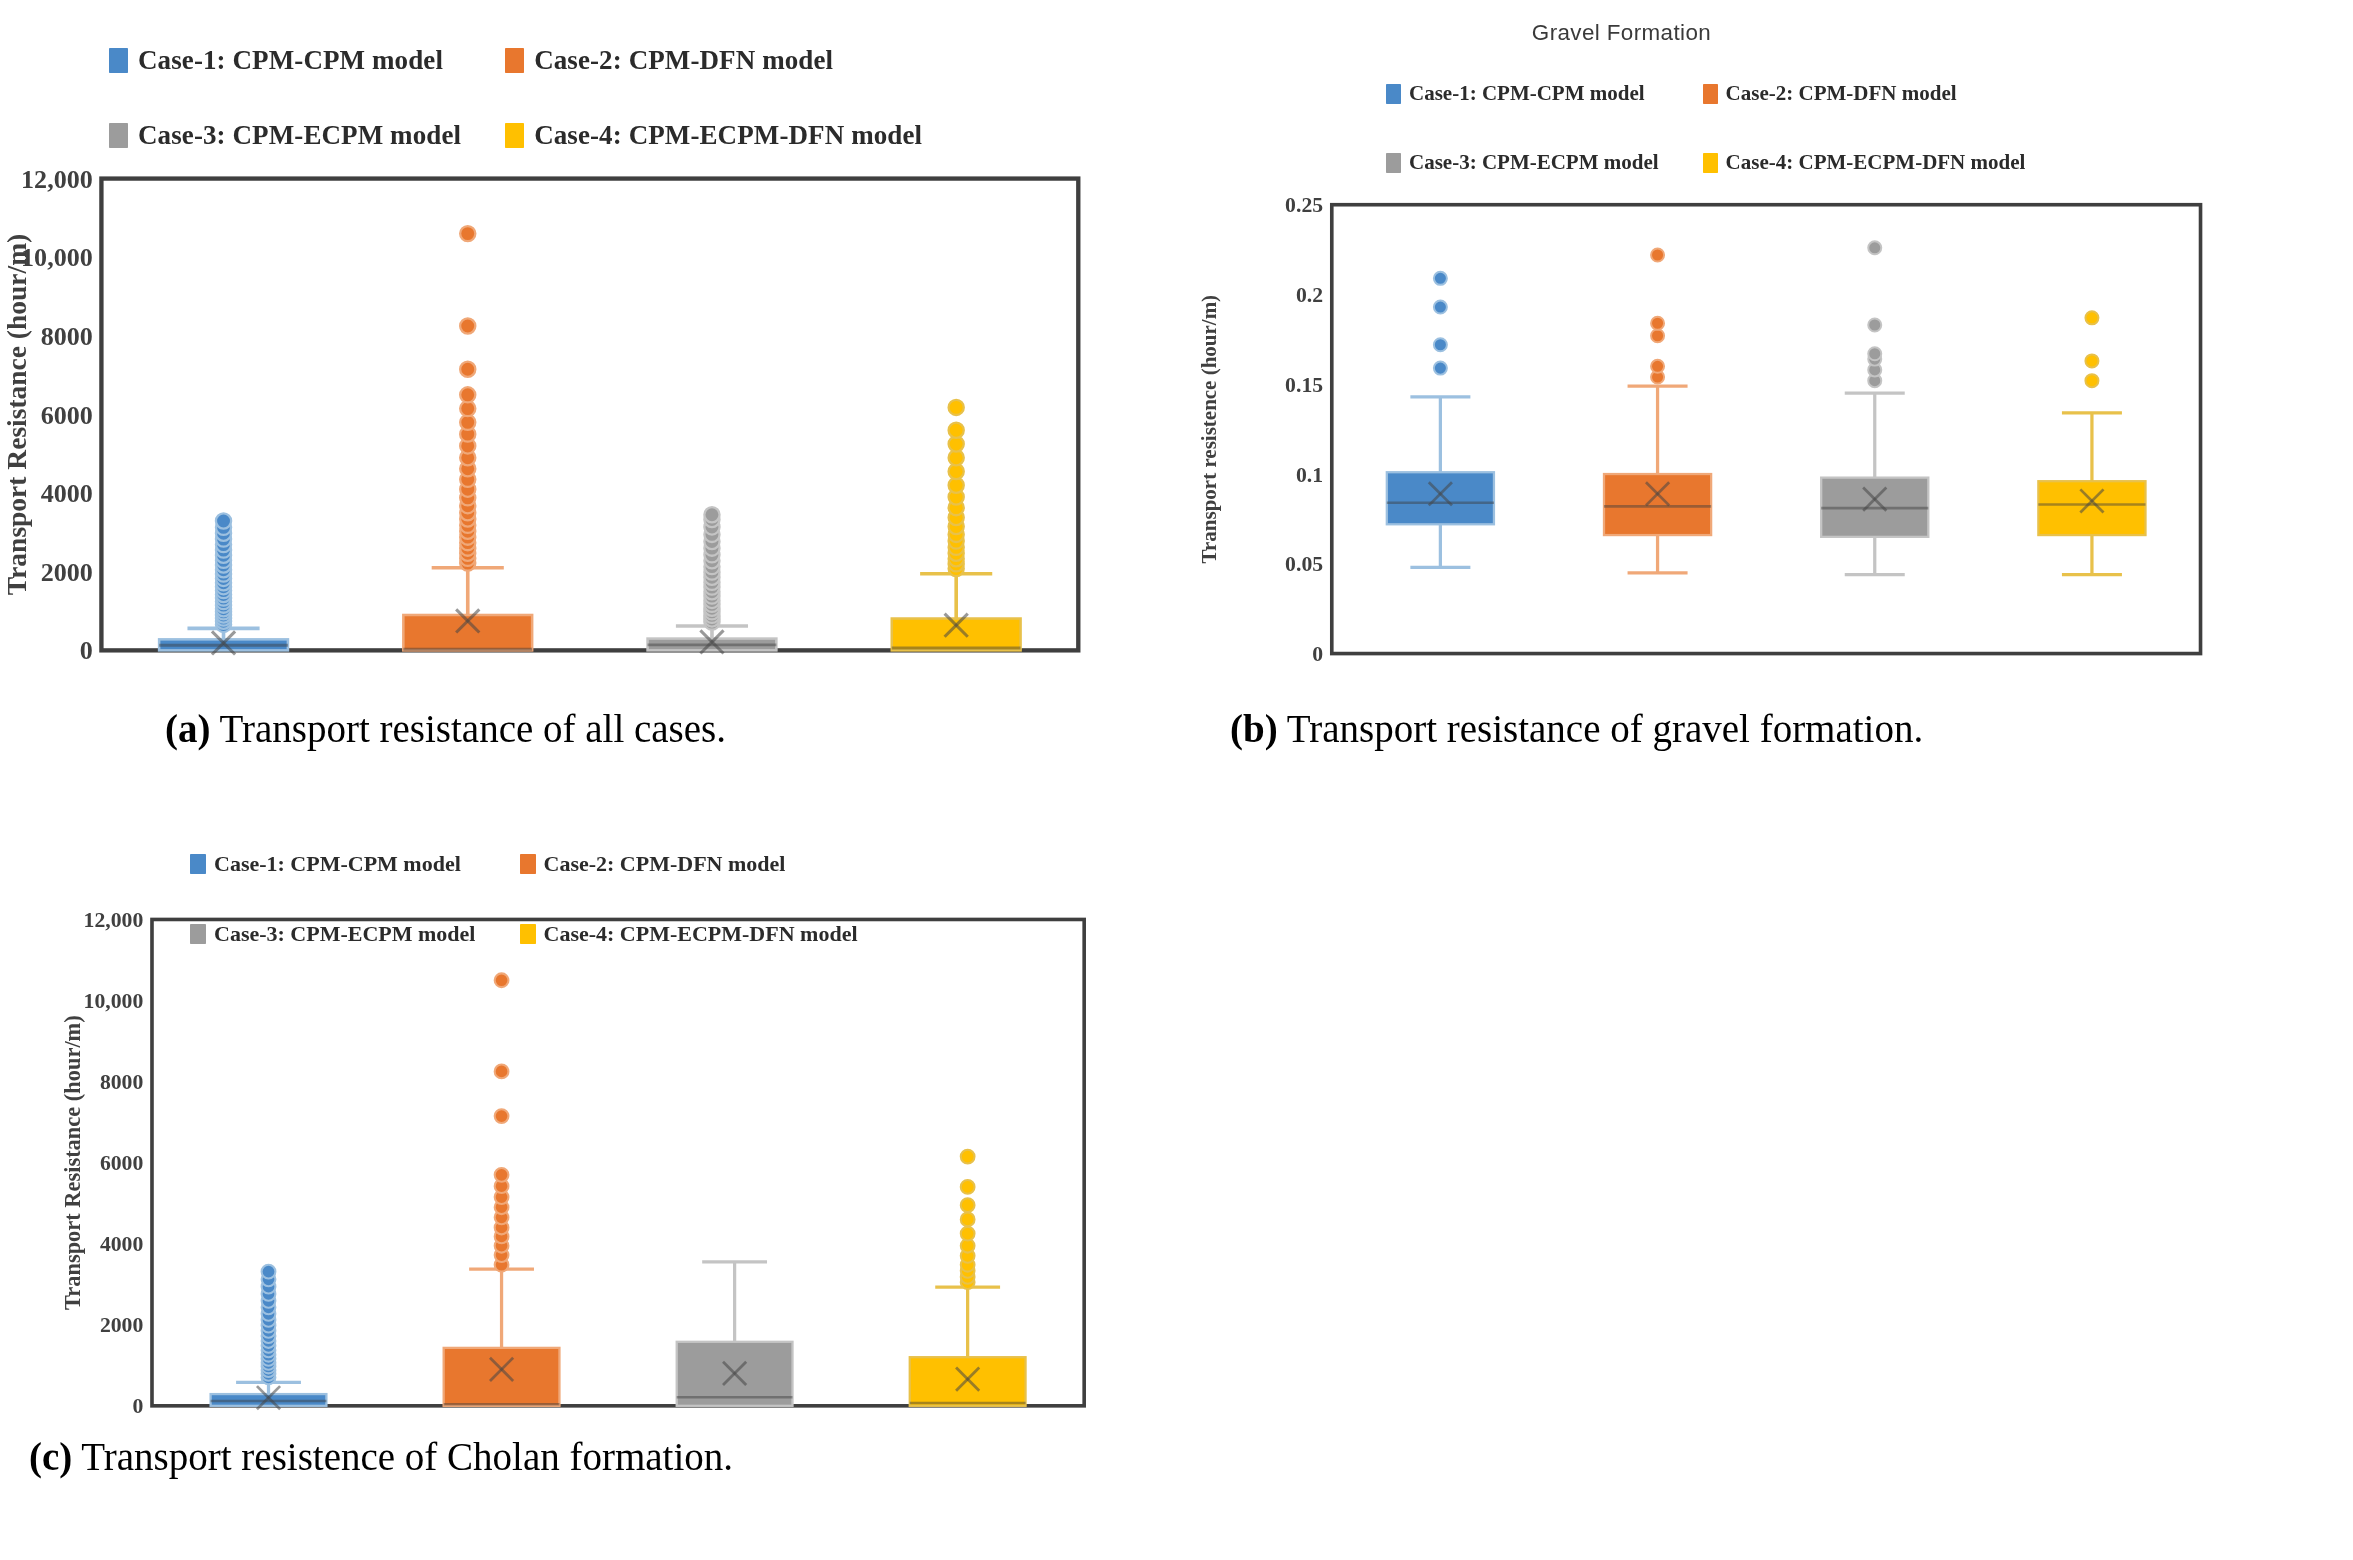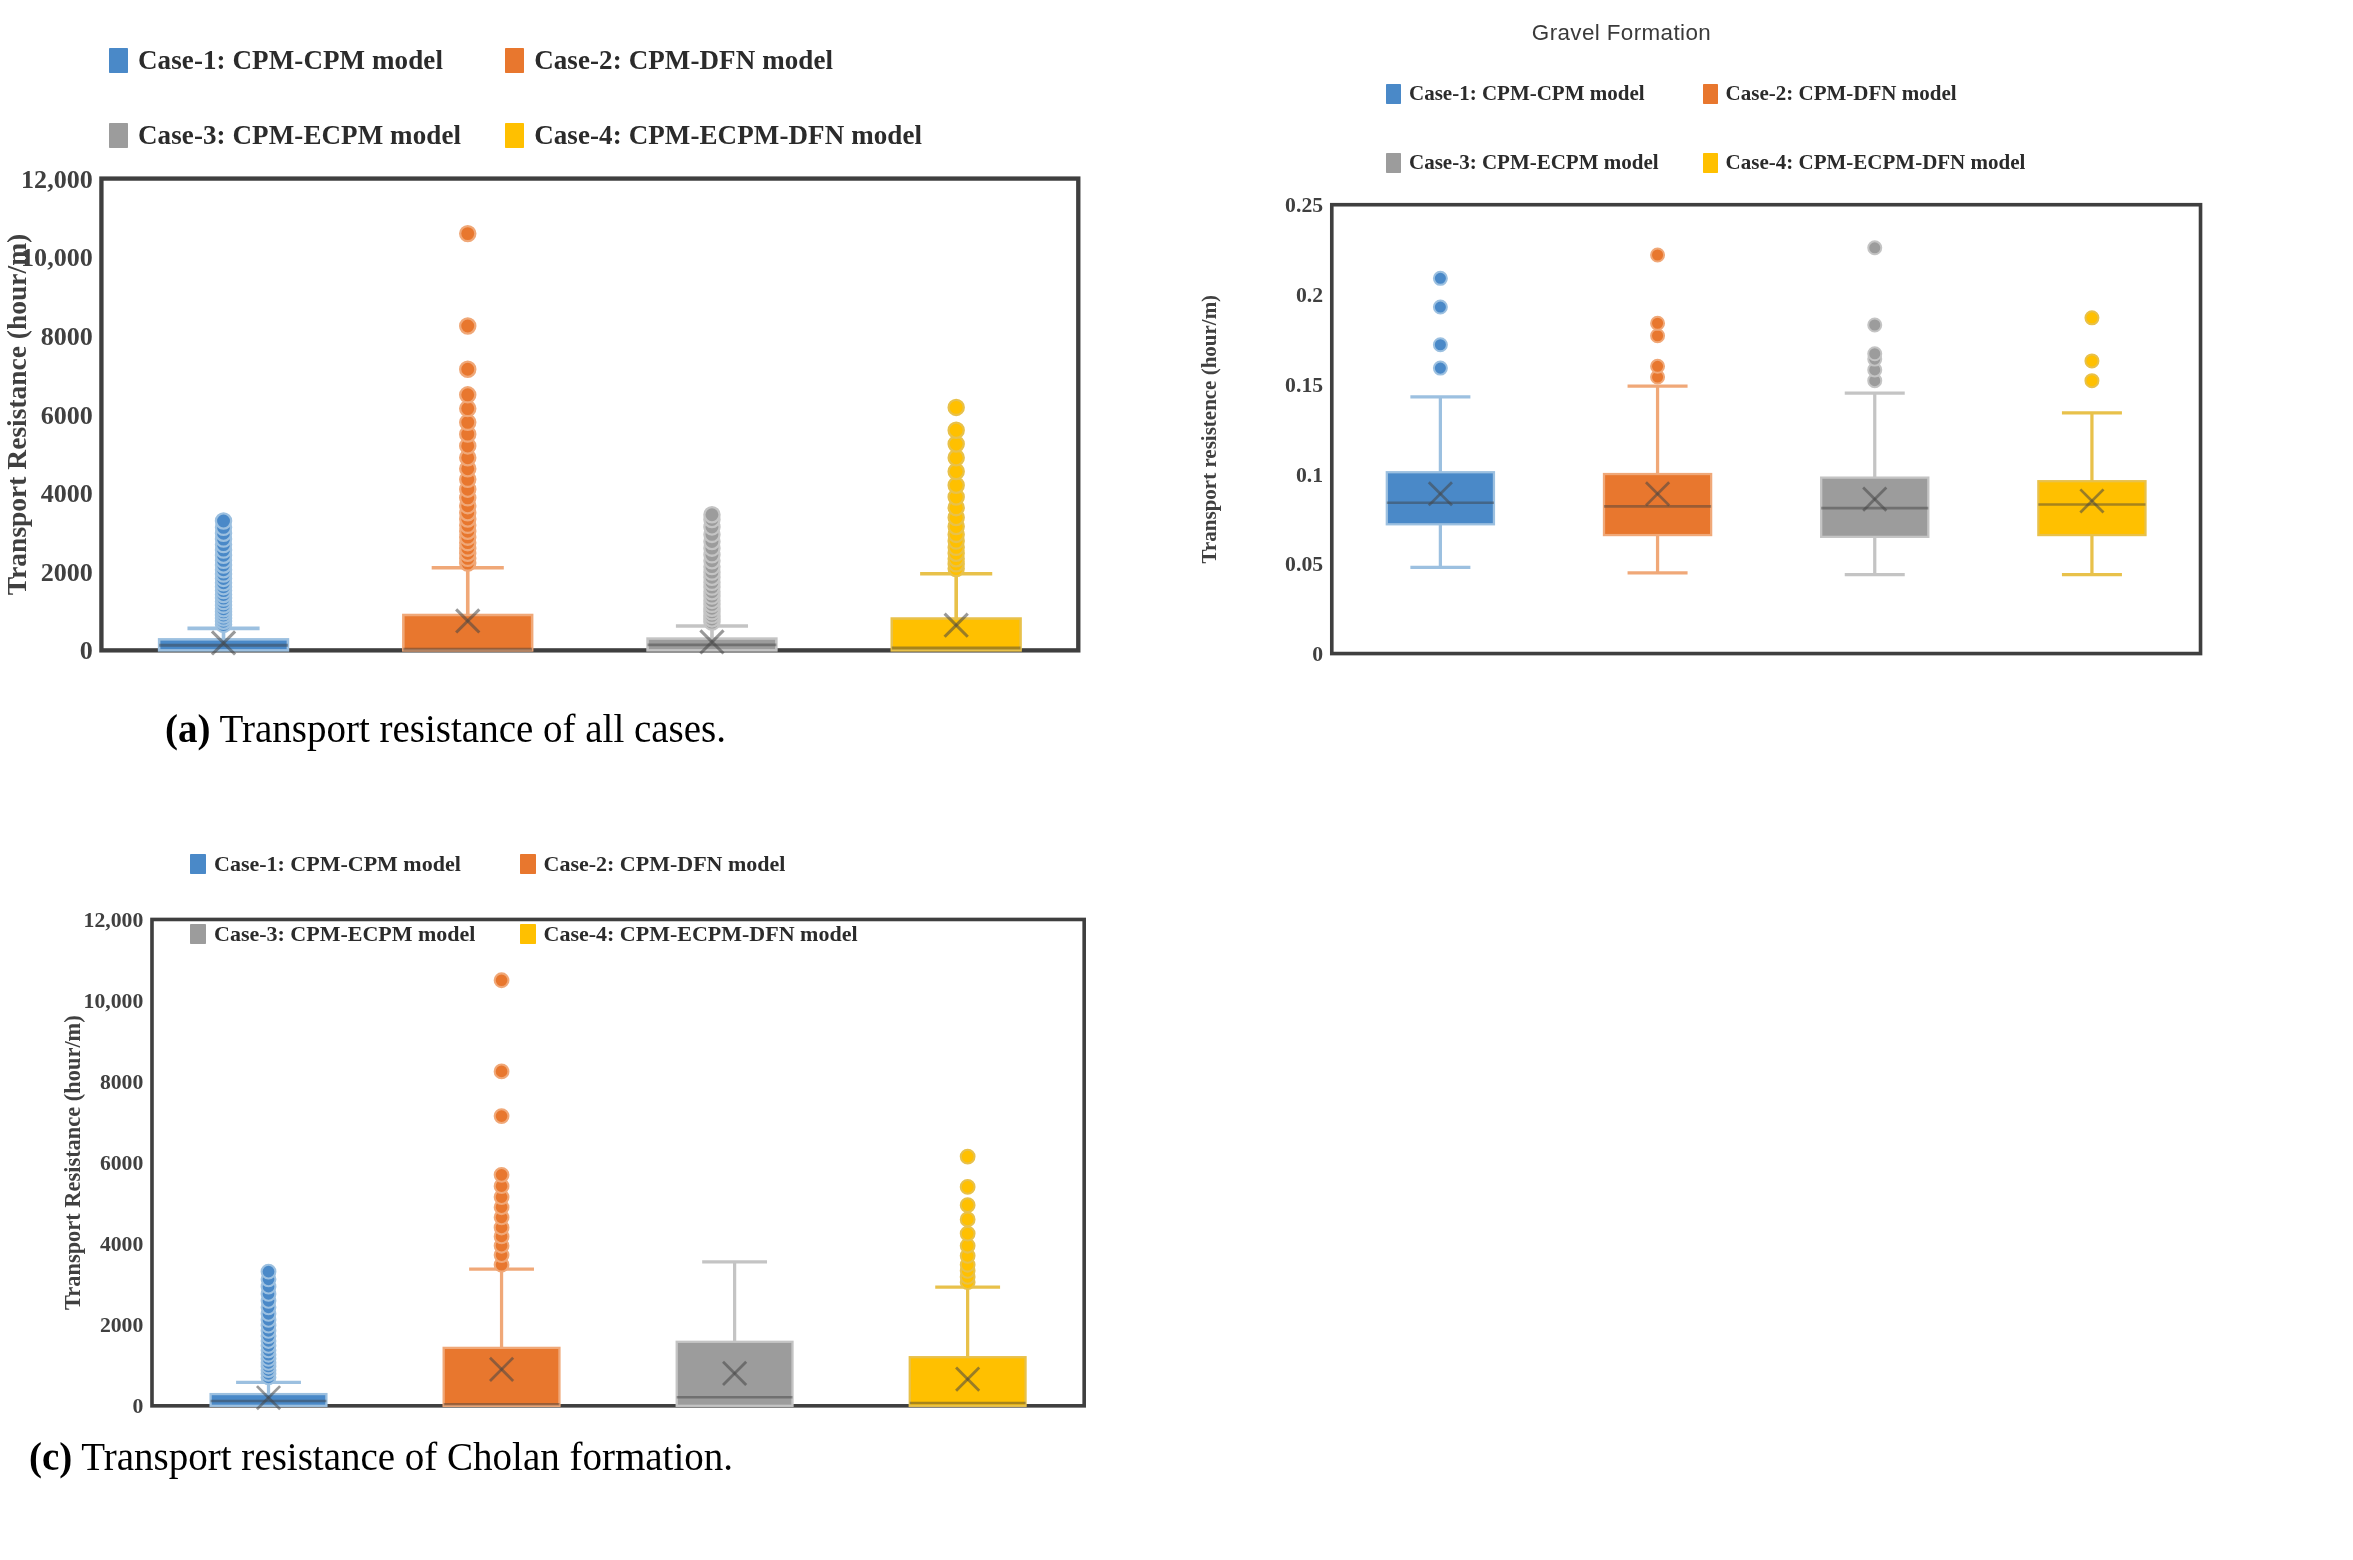--- a/index.html
+++ b/index.html
@@ -306,20 +306,23 @@
             <line x1="1234" y1="413.2" x2="1266" y2="445.2"></line>
             <line x1="1234" y1="445.2" x2="1266" y2="413.2"></line>
           </g>
           <circle cx="1250" cy="263.04" r="9" fill="#FFC000" stroke="#E8C14A" stroke-width="2.6999999999999997"></circle>
           <circle cx="1250" cy="235.76" r="9" fill="#FFC000" stroke="#E8C14A" stroke-width="2.6999999999999997"></circle>
           <circle cx="1250" cy="176.24" r="9" fill="#FFC000" stroke="#E8C14A" stroke-width="2.6999999999999997"></circle>
         </g>
       </svg>
     </div>
 
+  <div class="caption" style="position:absolute;left:43px;top:706px;">
+    <b>(b)</b><span> Transport resistance of gravel formation.</span>
+  </div>
 </div>
 
 <div class="panel" style="left:0;top:786px;width:1187px;height:775px;">
 
 
   <div class="legend lg-c" style="position:absolute;left:190px;top:65px;">
     <div class="legend-item">
       <span class="swatch" style="background:#4A89C8"></span>
       <span class="legend-label">Case-1: CPM-CPM model</span>
     </div>
@@ -430,16 +433,16 @@
           <circle cx="1337" cy="448" r="9.5" fill="#FFC000" stroke="#E8C14A" stroke-width="2.85"></circle>
           <circle cx="1337" cy="428.4" r="9.5" fill="#FFC000" stroke="#E8C14A" stroke-width="2.85"></circle>
           <circle cx="1337" cy="408.8" r="9.5" fill="#FFC000" stroke="#E8C14A" stroke-width="2.85"></circle>
           <circle cx="1337" cy="383.59999999999997" r="9.5" fill="#FFC000" stroke="#E8C14A" stroke-width="2.85"></circle>
           <circle cx="1337" cy="341.6" r="9.5" fill="#FFC000" stroke="#E8C14A" stroke-width="2.85"></circle>
         </g>
       </svg>
     </div>
 
   <div class="caption" style="position:absolute;left:29px;top:648px;">
-    <b>(c)</b><span> Transport resistance of Cholan formation.</span>
+    <b>(c)</b><span> Transport resistence of Cholan formation.</span>
   </div>
 </div>
 
 
 </body></html>

